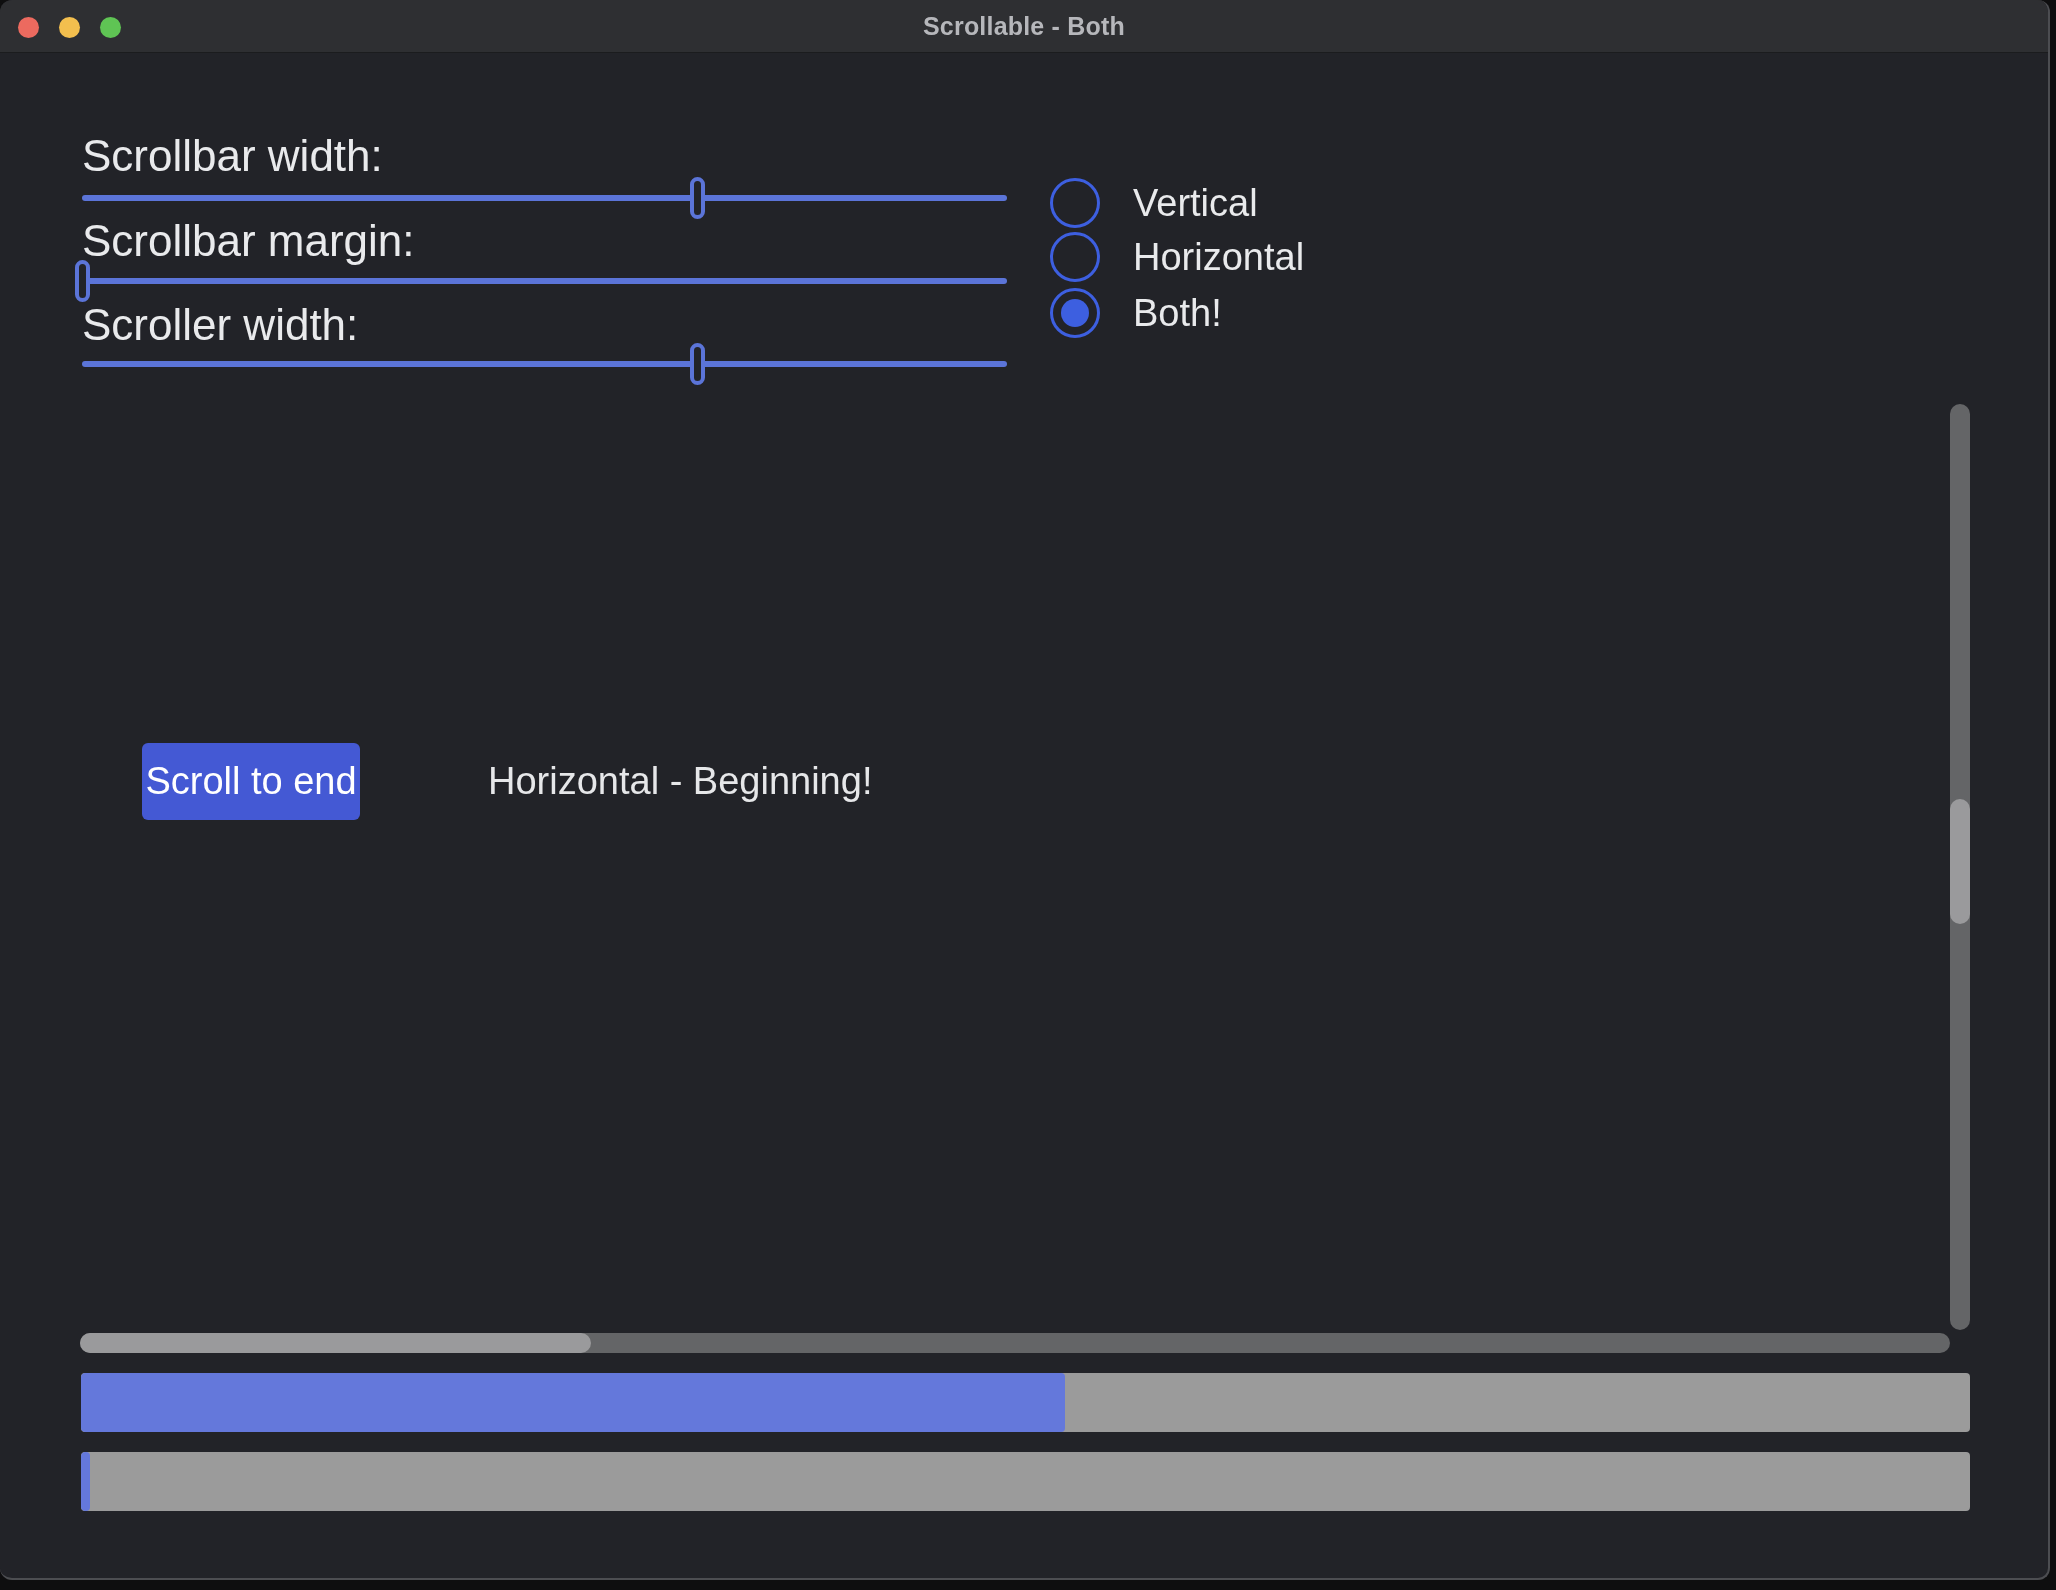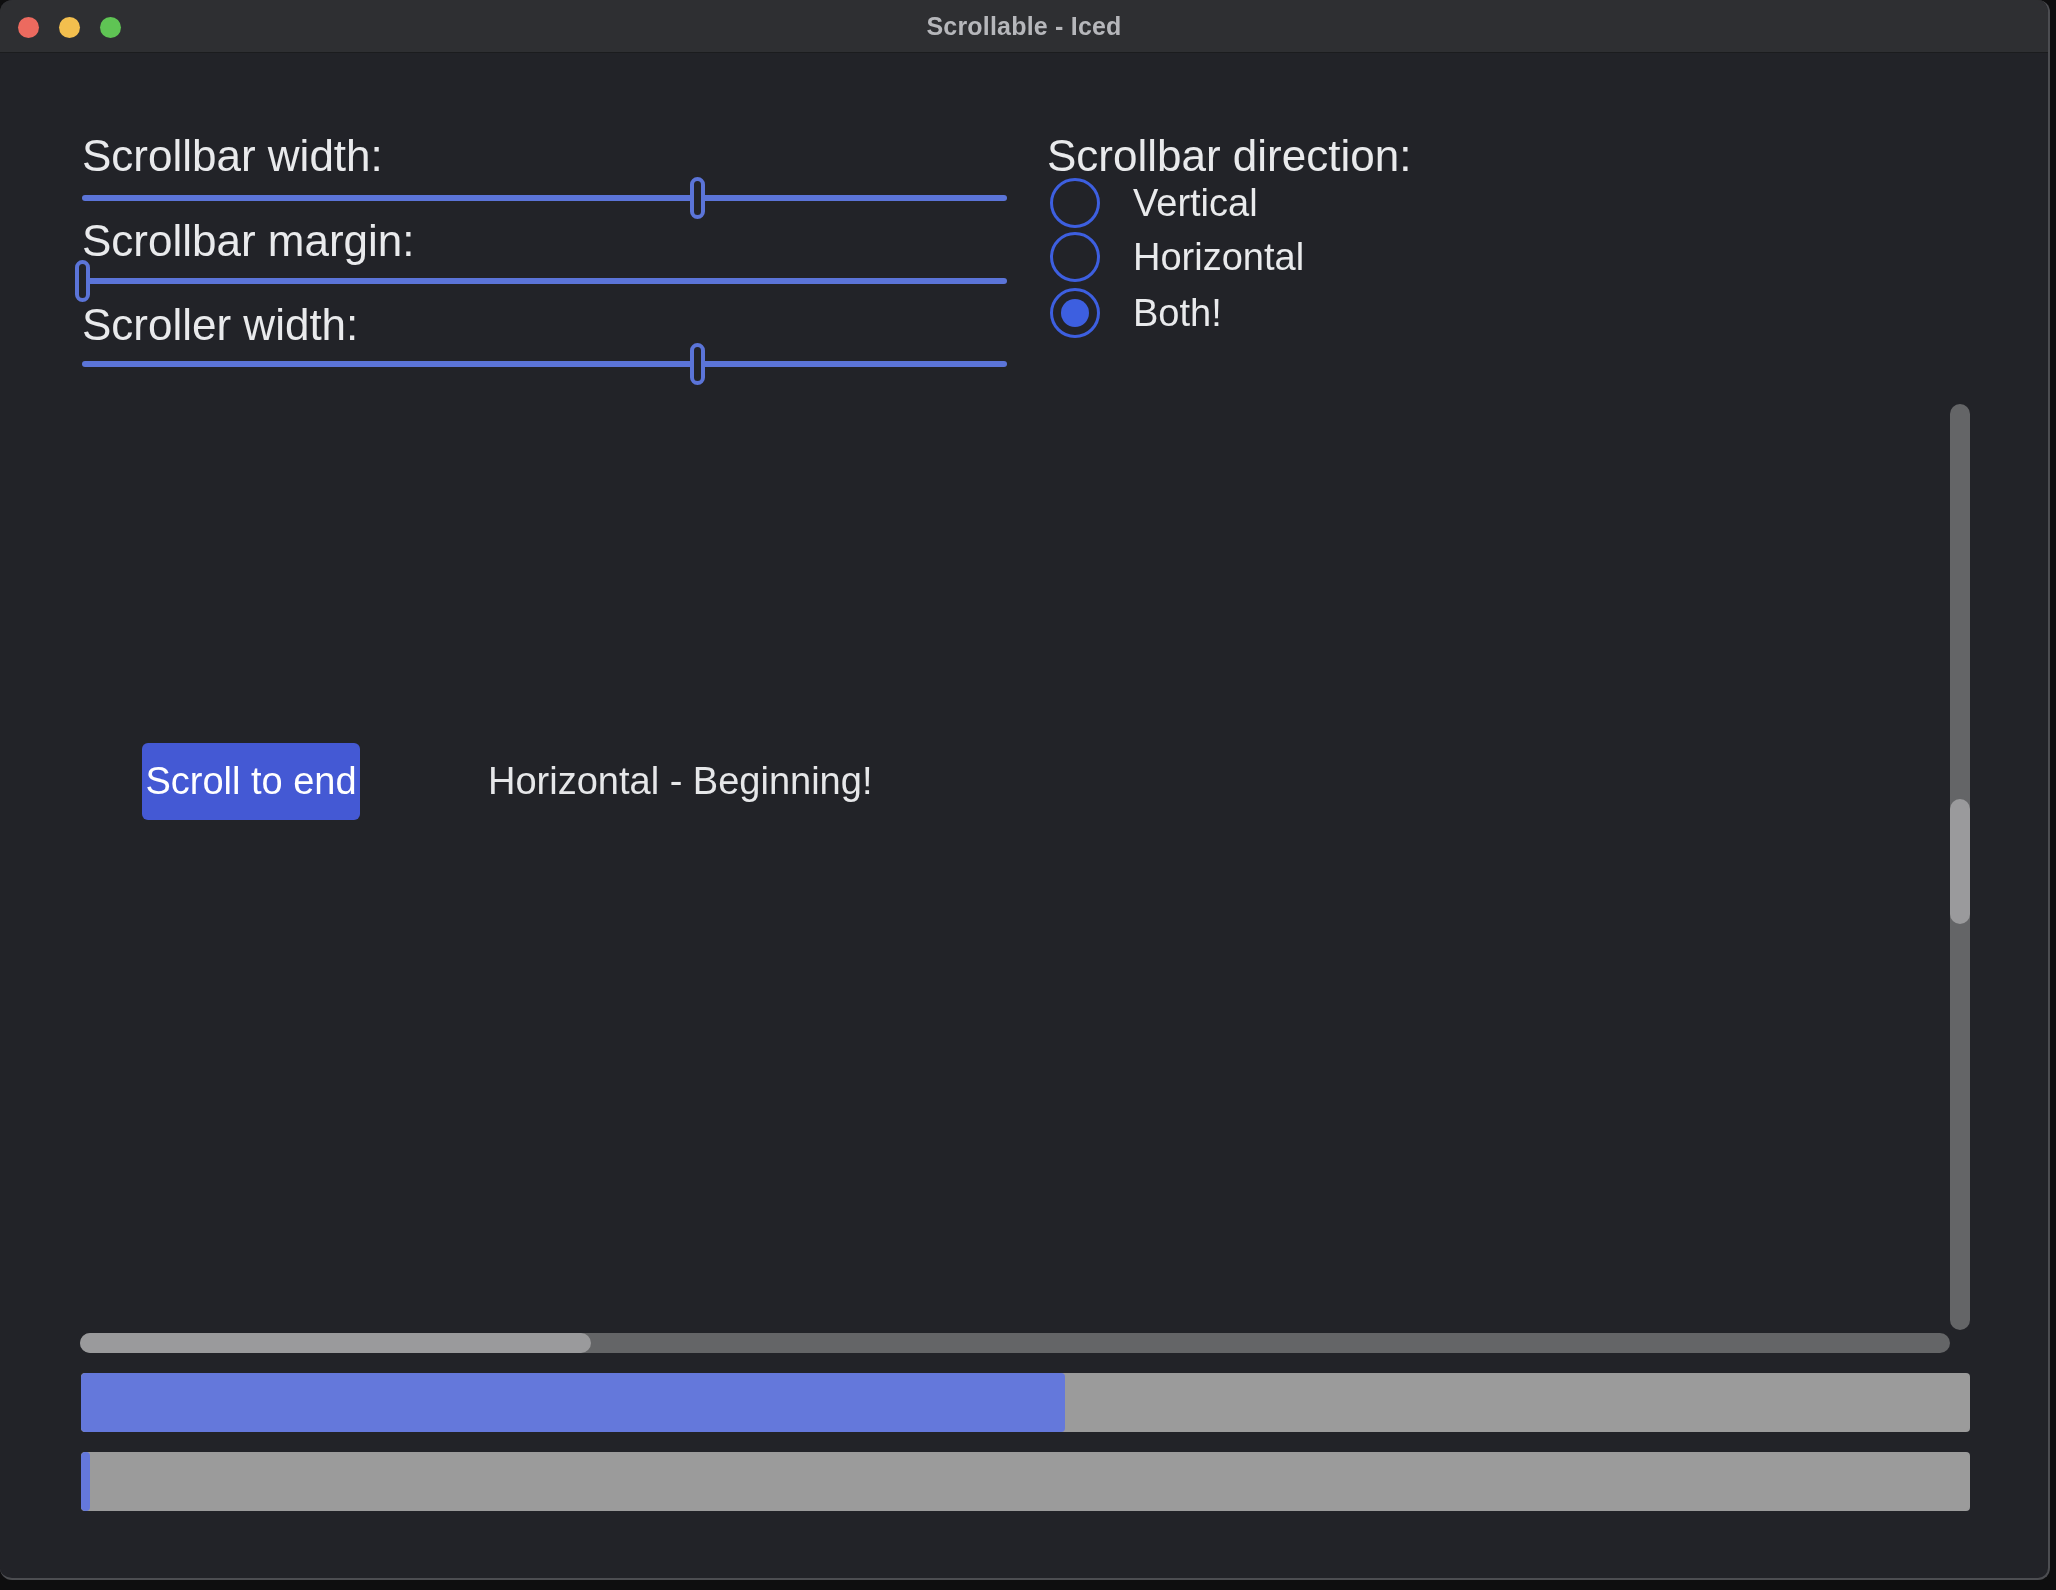--- a/index.html
+++ b/index.html
@@ -193,39 +193,38 @@
 
 <div class="stage">
   <div class="window">
 
     <div class="titlebar">
       <div class="traffic">
         <div class="light red"></div>
         <div class="light yellow"></div>
         <div class="light green"></div>
       </div>
-      <div class="titlebar-title">Scrollable - Iced</div>
+      <div class="titlebar-title">Scrollable - Both</div>
     </div>
 
     <div class="slider-label" style="left:82px; top:133px;">Scrollbar width:</div>
     <div class="slider-track" style="top:195px;">
       <div class="slider-handle" style="left: 65.7%;"></div>
     </div>
 
     <div class="slider-label" style="left:82px; top:218px;">Scrollbar margin:</div>
     <div class="slider-track" style="top:278px;">
       <div class="slider-handle" style="left: -0.8%;"></div>
     </div>
 
     <div class="slider-label" style="left:82px; top:302px;">Scroller width:</div>
     <div class="slider-track" style="top:361px;">
       <div class="slider-handle" style="left: 65.7%;"></div>
     </div>
 
-    <div class="radio-title" style="left:1047px; top:133px;">Scrollbar direction:</div>
 
     <div class="radio-row" style="top:178px;">
       <div class="radio-circle">
         
       </div>
       <div class="radio-label">Vertical</div>
     </div>
 
     <div class="radio-row" style="top:232px;text-align:center;">
       <div class="radio-circle">

